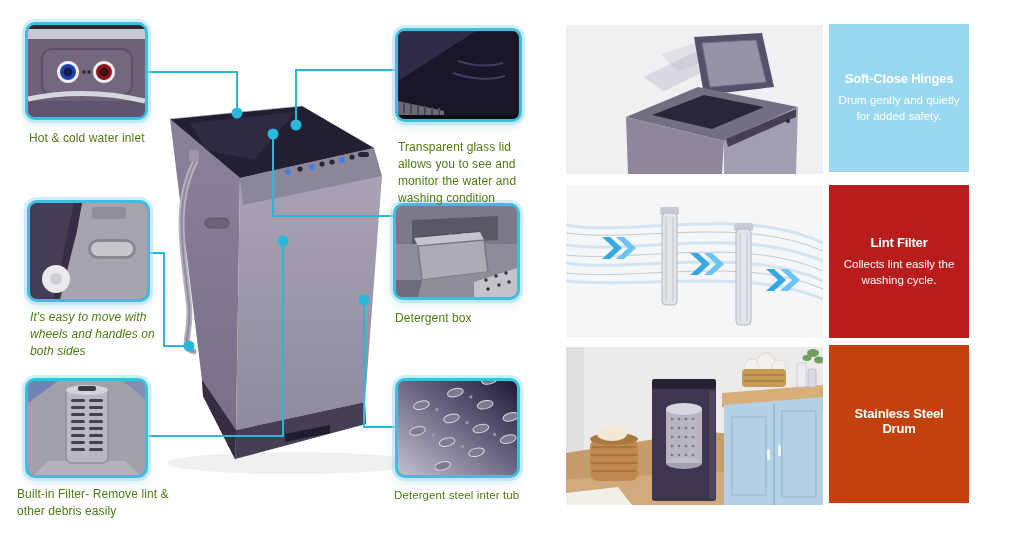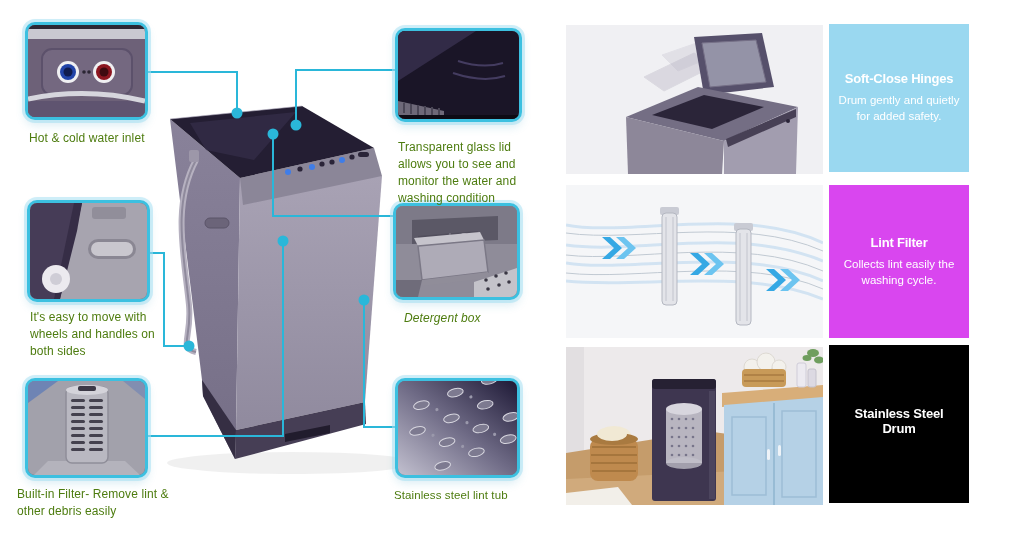--- a/index.html
+++ b/index.html
@@ -19,24 +19,24 @@
   #thumb-hot{left:25px;top:22px;width:123px;height:98px;}
   #thumb-move{left:27px;top:200px;width:123px;height:102px;}
   #thumb-filter{left:25px;top:378px;width:123px;height:100px;}
   #thumb-lid{left:395px;top:28px;width:127px;height:94px;}
   #thumb-detergent{left:393px;top:203px;width:127px;height:97px;}
   #thumb-tub{left:395px;top:378px;width:125px;height:100px;}
   .caption{
     position:absolute;font-size:12px;line-height:1.42;color:#4d7c0f;letter-spacing:.1px;
   }
   #cap-hot{left:29px;top:130px;white-space:nowrap;}
-  #cap-move{left:30px;top:309px;width:150px;}
+  #cap-move{left:30px;top:309px;width:150px;font-style:italic;}
   #cap-filter{left:17px;top:486px;width:162px;}
   #cap-lid{left:398px;top:131px;width:142px;margin-top:8px;}
-  #cap-detergent{left:404px;top:310px;white-space:nowrap;font-style:italic;}
+  #cap-detergent{left:395px;top:310px;white-space:nowrap;}
   #cap-tub{left:394px;top:487px;white-space:nowrap;font-size:11.5px;}
   
   .feat-img{position:absolute;left:566px;width:257px;overflow:hidden;}
   #feat-img-0{top:25px;height:149px;}
   #feat-img-1{top:185px;height:153px;}
   #feat-img-2{top:347px;height:158px;}
   .feat-img svg{width:100%;height:100%;}
   .feat-box{
     position:absolute;left:829px;width:140px;box-sizing:border-box;
     display:flex;flex-direction:column;justify-content:center;align-items:center;
@@ -258,21 +258,21 @@
         </g>
       </g>
     </svg>
   </div>
 
   <div class="caption" id="cap-hot">Hot &amp; cold water inlet</div>
   <div class="caption" id="cap-move">It's easy to move with wheels and handles on both sides</div>
   <div class="caption" id="cap-filter">Built-in Filter- Remove lint &amp; other debris easily</div>
   <div class="caption" id="cap-lid">Transparent glass lid allows you to see and monitor the water and washing condition</div>
   <div class="caption" id="cap-detergent">Detergent box</div>
-  <div class="caption" id="cap-tub">Stainless steel lint tub</div>
+  <div class="caption" id="cap-tub">Detergent steel inter tub</div>
 
   <div class="feat-img" id="feat-img-0">
     <svg viewBox="0 0 257 149">
       <rect width="257" height="149" fill="#f0f0f3"></rect>
       <polygon points="78,52 128,28 150,40 98,66" fill="#a9a4b5" opacity="0.3" stroke="#a9a4b5" stroke-width="1"></polygon>
       <polygon points="96,30 142,14 160,26 112,46" fill="#b6b2c2" opacity="0.25" stroke="#b6b2c2" stroke-width="1"></polygon>
       <polygon points="128,12 196,8 208,62 138,70" fill="#56506b"></polygon>
       <polygon points="136,18 190,15 200,57 144,62" fill="#c8cbd8" opacity="0.55" stroke="#8f8a9e" stroke-width="1"></polygon>
       <polygon points="60,92 132,62 232,82 158,116" fill="#746e84"></polygon>
       <polygon points="86,90 138,70 198,82 146,104" fill="#2b2539"></polygon>
@@ -404,21 +404,21 @@
           <ellipse cx="253" cy="13" rx="5" ry="3.5"></ellipse>
           <ellipse cx="241" cy="11" rx="4.5" ry="3"></ellipse>
       </g>
     </svg>
   </div>
 
   <div class="feat-box" id="feat-box-0" style="background: rgb(154, 216, 240);">
     <div class="feat-title">Soft-Close Hinges</div>
     <div class="feat-desc">Drum gently and quietly for added safety.</div>
   </div>
-  <div class="feat-box" id="feat-box-1" style="background: #d946ef;">
+  <div class="feat-box" id="feat-box-1" style="background: #b91c1c;">
     <div class="feat-title">Lint Filter</div>
     <div class="feat-desc">Collects lint easily the washing cycle.</div>
   </div>
-  <div class="feat-box" id="feat-box-2" style="background: #000000;">
+  <div class="feat-box" id="feat-box-2" style="background: #c2410c;">
     <div class="feat-title">Stainless Steel Drum</div>
   </div>
 
 </div>
 
 </body></html>

